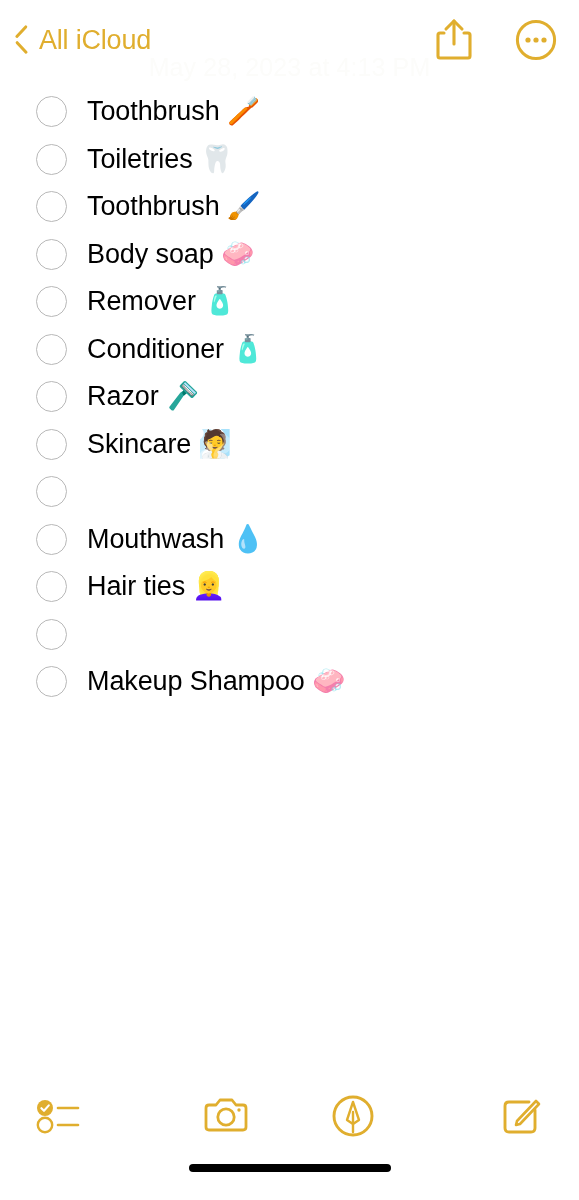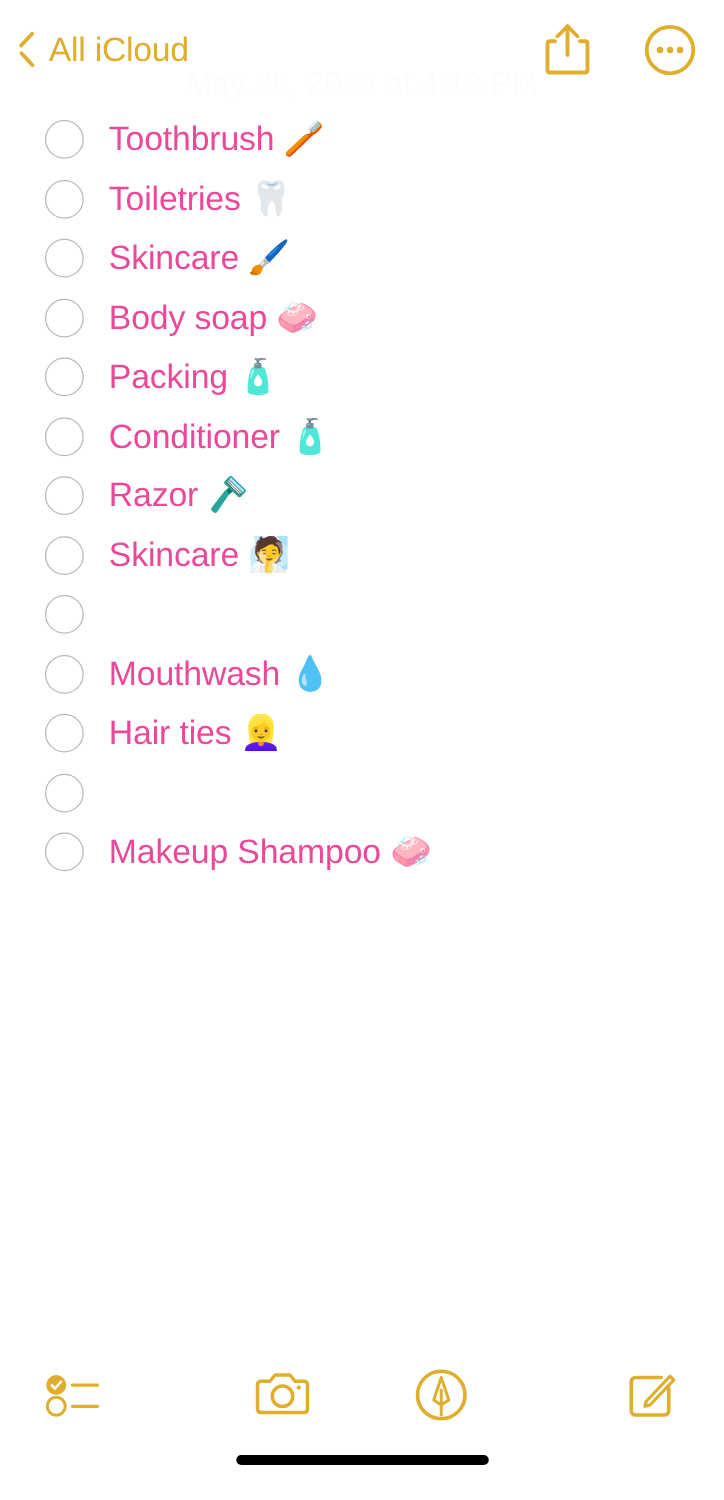--- a/index.html
+++ b/index.html
@@ -93,21 +93,21 @@
   .checkbox {
     flex:0 0 31px;
     width:31px; height:31px;
     border:1.6px solid #b8b8b8;
     border-radius:50%;
     background:#fff;
   }
   .check-label {
     margin-left:20px;
     font-size:27px;
-    color:#ec4899;
+    color:#000000;
     line-height:1;
     letter-spacing:-0.1px;
     white-space:nowrap;
   }
 
   
   .toolbar {
     flex:0 0 92px;
     display:flex;
     align-items:center;
@@ -170,29 +170,29 @@
         <div class="check-row">
           <div class="checkbox"></div>
           <div class="check-label">Toothbrush 🪥</div>
         </div>
         <div class="check-row">
           <div class="checkbox"></div>
           <div class="check-label">Toiletries 🦷</div>
         </div>
         <div class="check-row">
           <div class="checkbox"></div>
-          <div class="check-label">Skincare 🖌️</div>
+          <div class="check-label">Toothbrush 🖌️</div>
         </div>
         <div class="check-row">
           <div class="checkbox"></div>
           <div class="check-label">Body soap 🧼</div>
         </div>
         <div class="check-row">
           <div class="checkbox"></div>
-          <div class="check-label">Packing 🧴</div>
+          <div class="check-label">Remover 🧴</div>
         </div>
         <div class="check-row">
           <div class="checkbox"></div>
           <div class="check-label">Conditioner 🧴</div>
         </div>
         <div class="check-row">
           <div class="checkbox"></div>
           <div class="check-label">Razor 🪒</div>
         </div>
         <div class="check-row">

